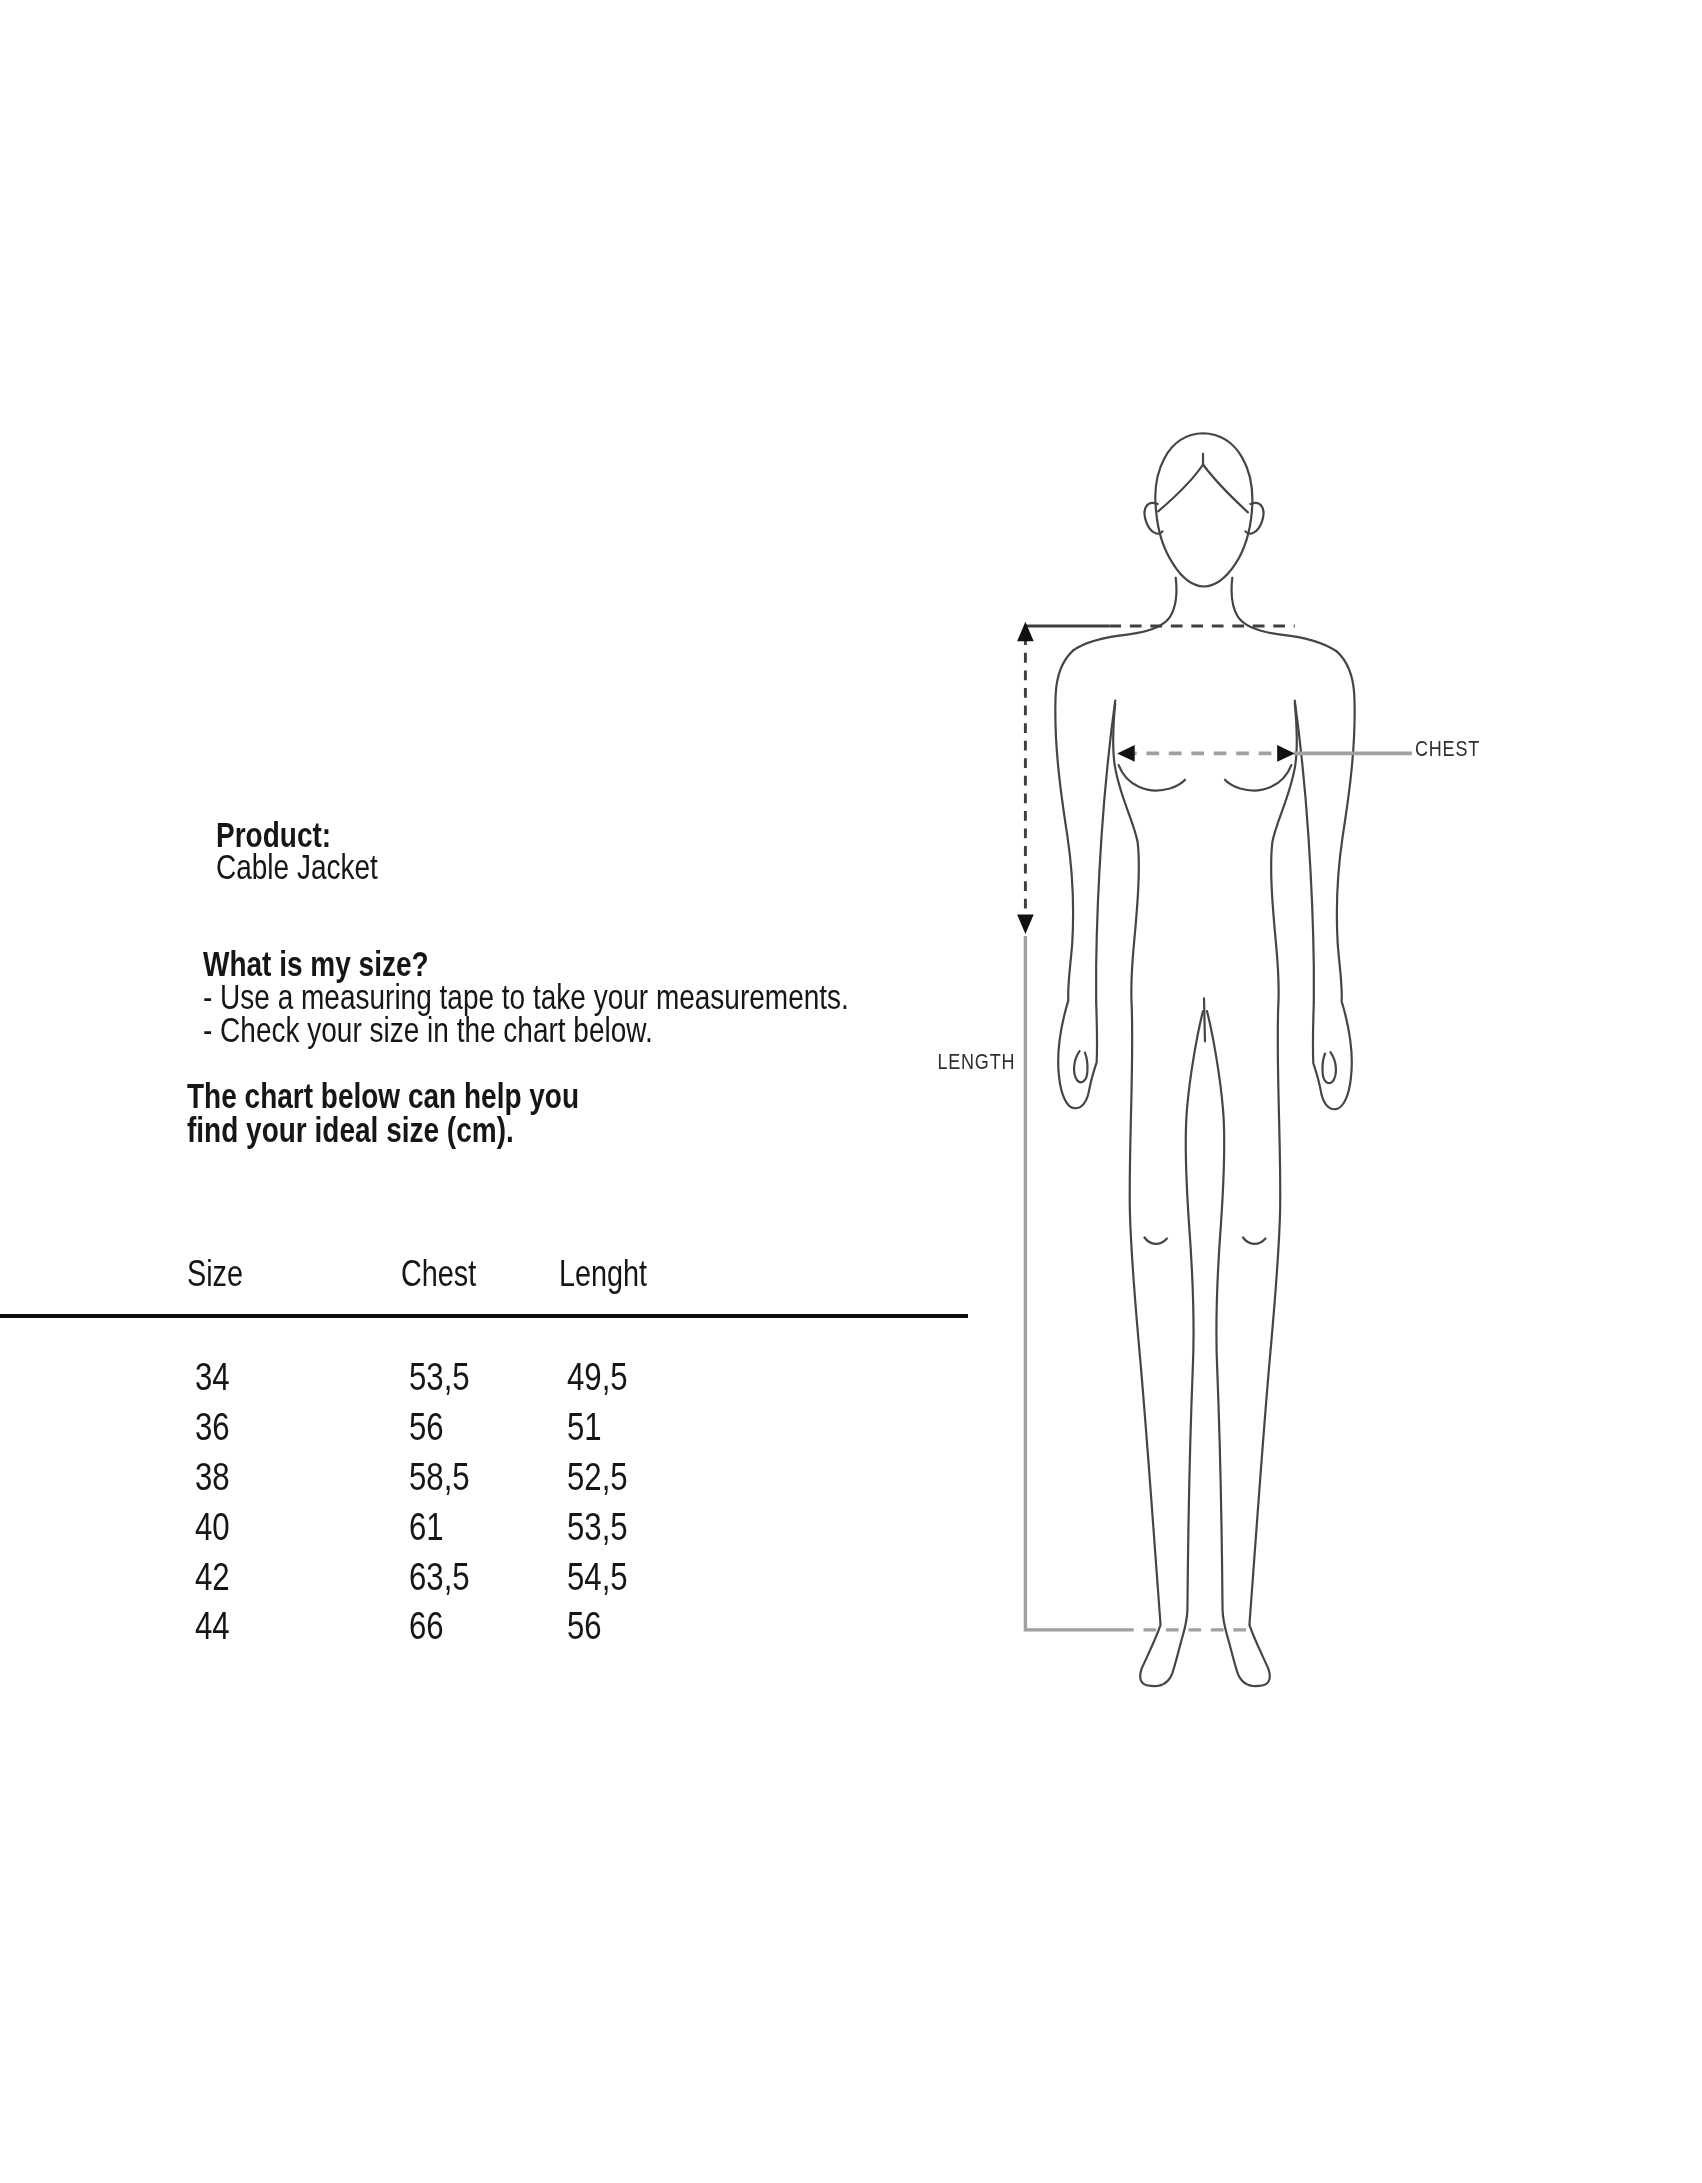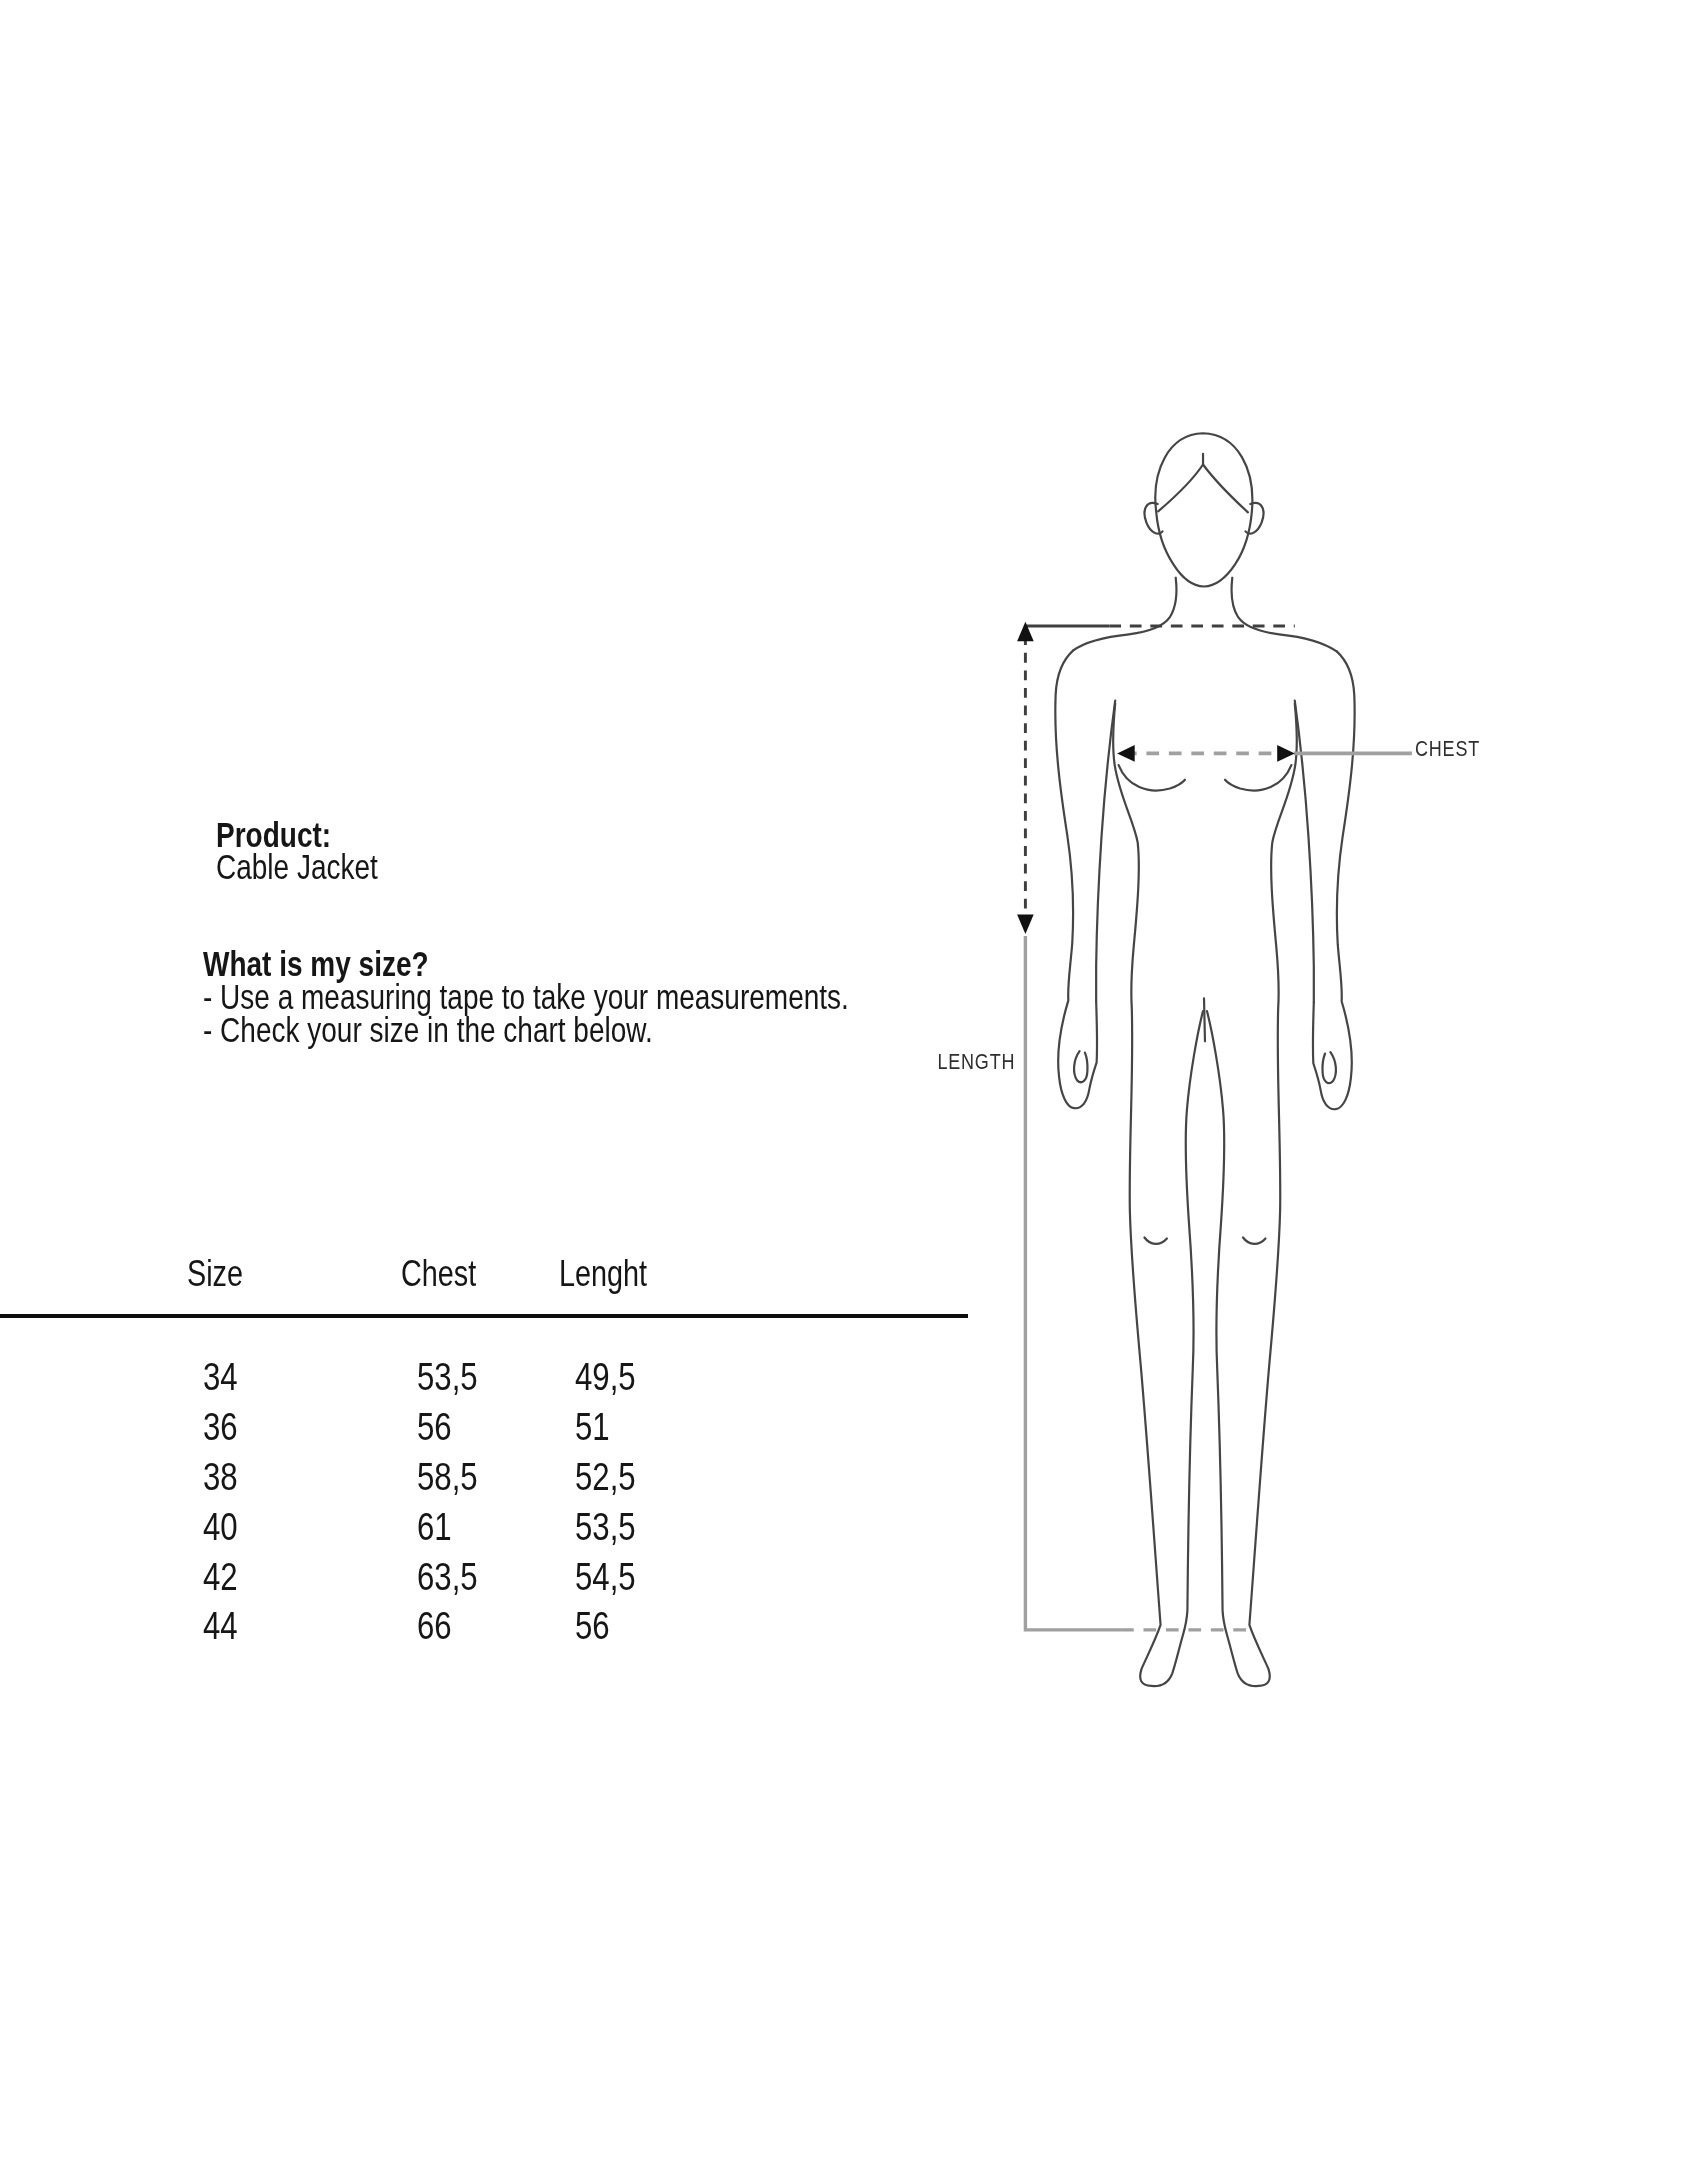--- a/index.html
+++ b/index.html
@@ -11,21 +11,21 @@
   .cxr{display:inline-block;transform:scaleX(.8);transform-origin:100% 50%;white-space:nowrap;}
   .bold{font-weight:700;}
   
   .textline{font-size:35px;line-height:33px;}
   #product-block{left:187px;top:819px;line-height:32px;margin-left:29px;}
   #sizequestion-block{left:187px;top:947px;margin-left:16px;}
   #chartnote-block{left:187px;top:1079px;line-height:34px;}
   
   .thead-cell{position:absolute;top:1254px;height:39px;line-height:39px;font-size:36px;font-weight:400;}
   #rule{position:absolute;left:0;top:1314px;width:968px;height:4.4px;background:#0d0d0d;}
-  .trow{position:absolute;left:16px;width:976px;height:50px;line-height:50px;font-size:39px;}
+  .trow{position:absolute;left:8px;width:976px;height:50px;line-height:50px;font-size:39px;}
   .tcell{position:absolute;top:0;}
   .col0{left:187px;} .col1{left:401px;} .col2{left:559px;}
   
   .fig-label{position:absolute;font-size:22.5px;letter-spacing:1px;color:#2e2e2e;line-height:22.5px;}
   #chest-label{left:1415px;top:738px;}
   #length-label{left:869px;top:1051px;width:146px;text-align:right;}
   svg{display:block;}
 </style>
 </head>
 <body>
@@ -36,20 +36,24 @@
     <div class="bold"><span class="cx">Product:</span></div>
     <div><span class="cx">Cable Jacket</span></div>
   </section>
 
   <section class="abs textline" id="sizequestion-block">
     <div class="bold"><span class="cx">What is my size?</span></div>
     <div><span class="cx">- Use a measuring tape to take your measurements.</span></div>
     <div><span class="cx">- Check your size in the chart below.</span></div>
   </section>
 
+  <section class="abs textline" id="chartnote-block">
+    <div class="bold"><span class="cx">The chart below can help you</span></div>
+    <div class="bold"><span class="cx">find your ideal size (cm).</span></div>
+  </section>
 
   <div class="thead-cell col0"><span class="cx">Size</span></div>
   <div class="thead-cell col1"><span class="cx">Chest</span></div>
   <div class="thead-cell col2"><span class="cx">Lenght</span></div>
 
   <div id="rule"></div>
 
   <div id="size-rows">
       <div class="trow" style="top: 1352px;">
         <div class="tcell col0"><span class="cx">34</span></div>

